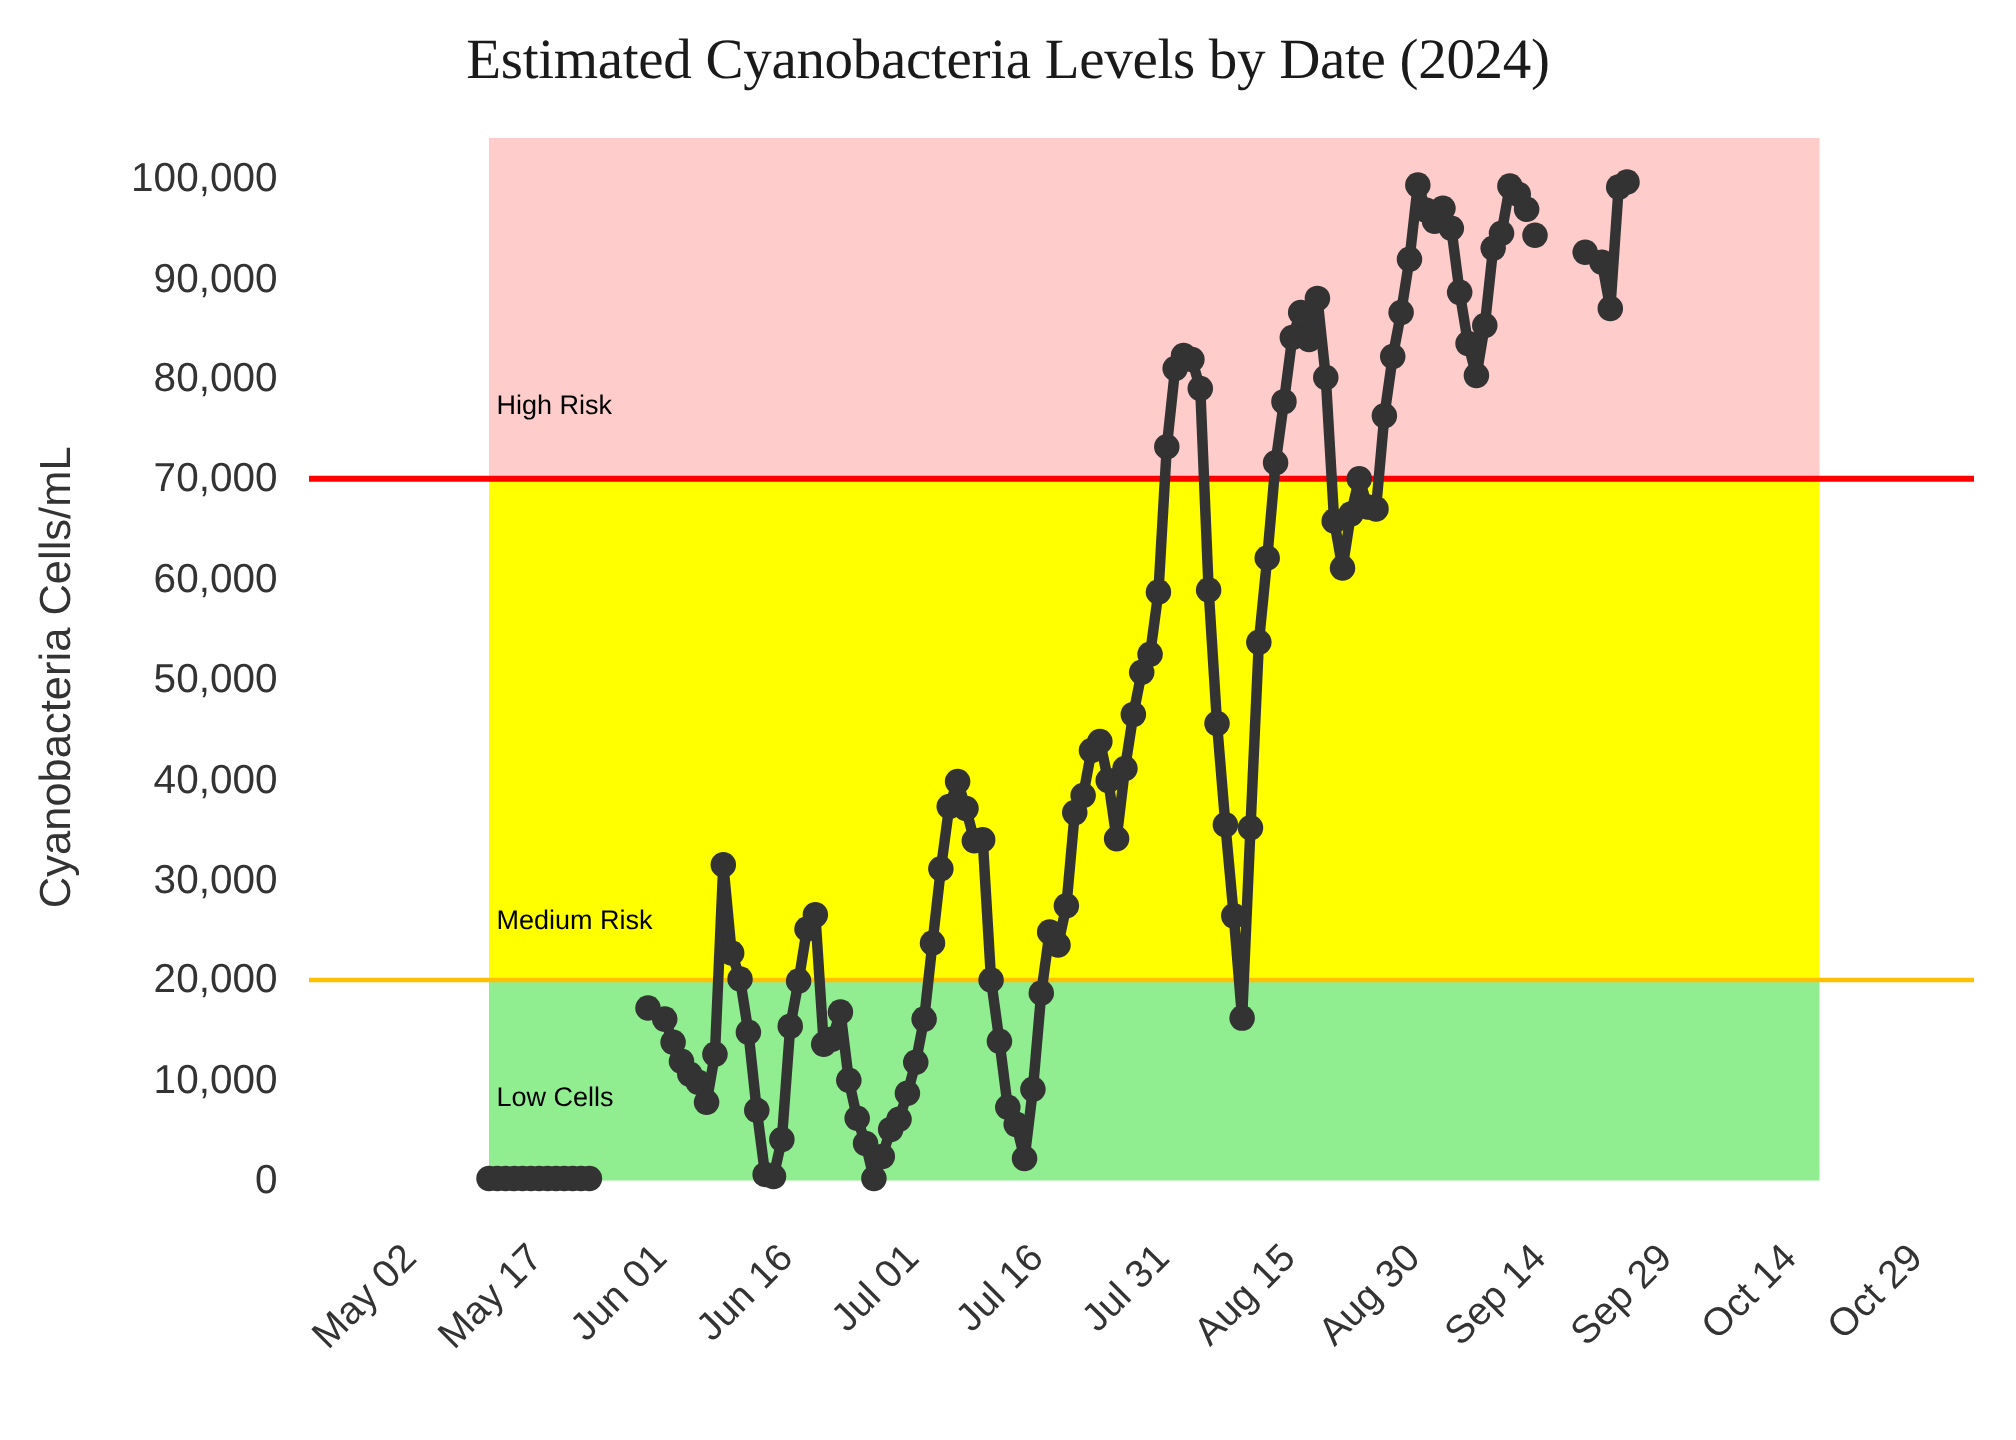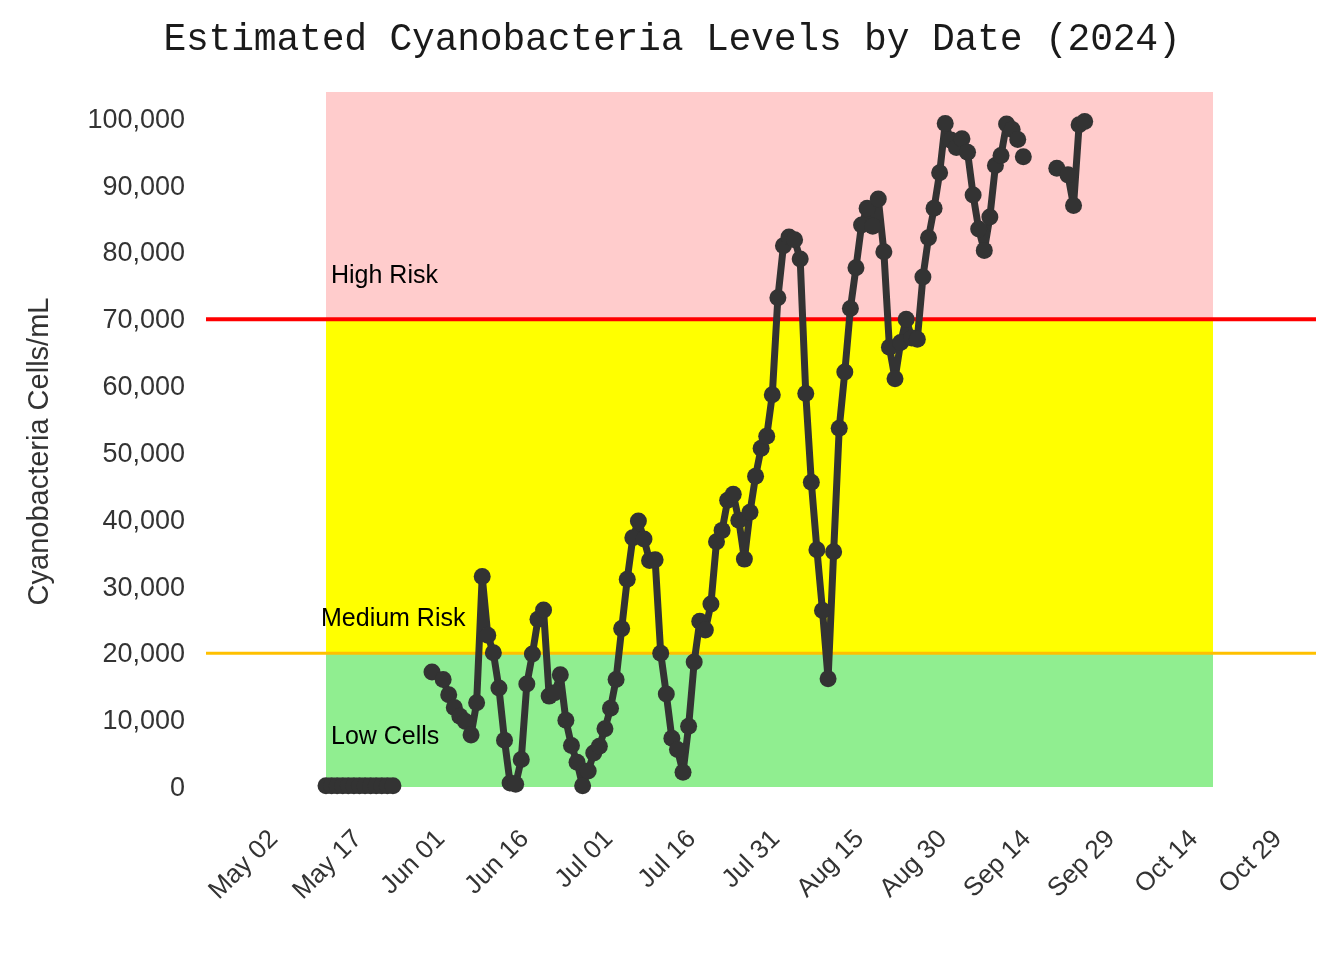--- a/index.html
+++ b/index.html
@@ -19,21 +19,21 @@
     inset: 0;
   }
   .chart-title {
     position: absolute;
     left: 0;
     top: 18px;
     width: 1344px;
     text-align: center;
     font-size: 38px;
     color: #1a1a1a;
-    font-family: Liberation Mono, monospace;
+    font-family: Liberation Serif, serif;
     white-space: nowrap;
     letter-spacing: -0.2px;
   }
   .y-axis-title {
     position: absolute;
     color: #333333;
     font-size: 29px;
     transform-origin: 50% 50%;
     transform: rotate(-90deg);
     white-space: nowrap;
@@ -53,21 +53,21 @@
     color: #333333;
     font-size: 26px;
     white-space: nowrap;
     transform-origin: right top;
     transform: rotate(-45deg);
     text-align: right;
   }
   .band-label {
     position: absolute;
     color: #000000;
-    font-size: 25px;
+    font-size: 18px;
     white-space: nowrap;
   }
   svg { display: block; }
 </style>
 </head>
 <body>
 
 <div id="chart-root">
 
   <div class="chart-title">Estimated Cyanobacteria Levels by Date (2024)</div>
@@ -233,16 +233,16 @@
       <circle cx="1023.3270440251572" cy="156.82211538461536" r="8.5" fill="#333333"></circle>
       <circle cx="1056.7987421383648" cy="168.18269230769238" r="8.5" fill="#333333"></circle>
       <circle cx="1067.9559748427673" cy="174.86538461538464" r="8.5" fill="#333333"></circle>
       <circle cx="1073.5345911949685" cy="205.60576923076917" r="8.5" fill="#333333"></circle>
       <circle cx="1079.1132075471698" cy="124.74519230769238" r="8.5" fill="#333333"></circle>
       <circle cx="1084.691823899371" cy="121.40384615384608" r="8.5" fill="#333333"></circle>
     </svg>
 
   <div id="bandlabel-layer">
       <div class="band-label" style="left: 331px; top: 259.774px;">High Risk</div>
-      <div class="band-label" style="left: 321px; top: 602.596px;">Medium Risk</div>
+      <div class="band-label" style="left: 331px; top: 602.596px;">Medium Risk</div>
       <div class="band-label" style="left: 331px; top: 720.88px;">Low Cells</div>
     </div>
 </div>
 
 </body></html>

